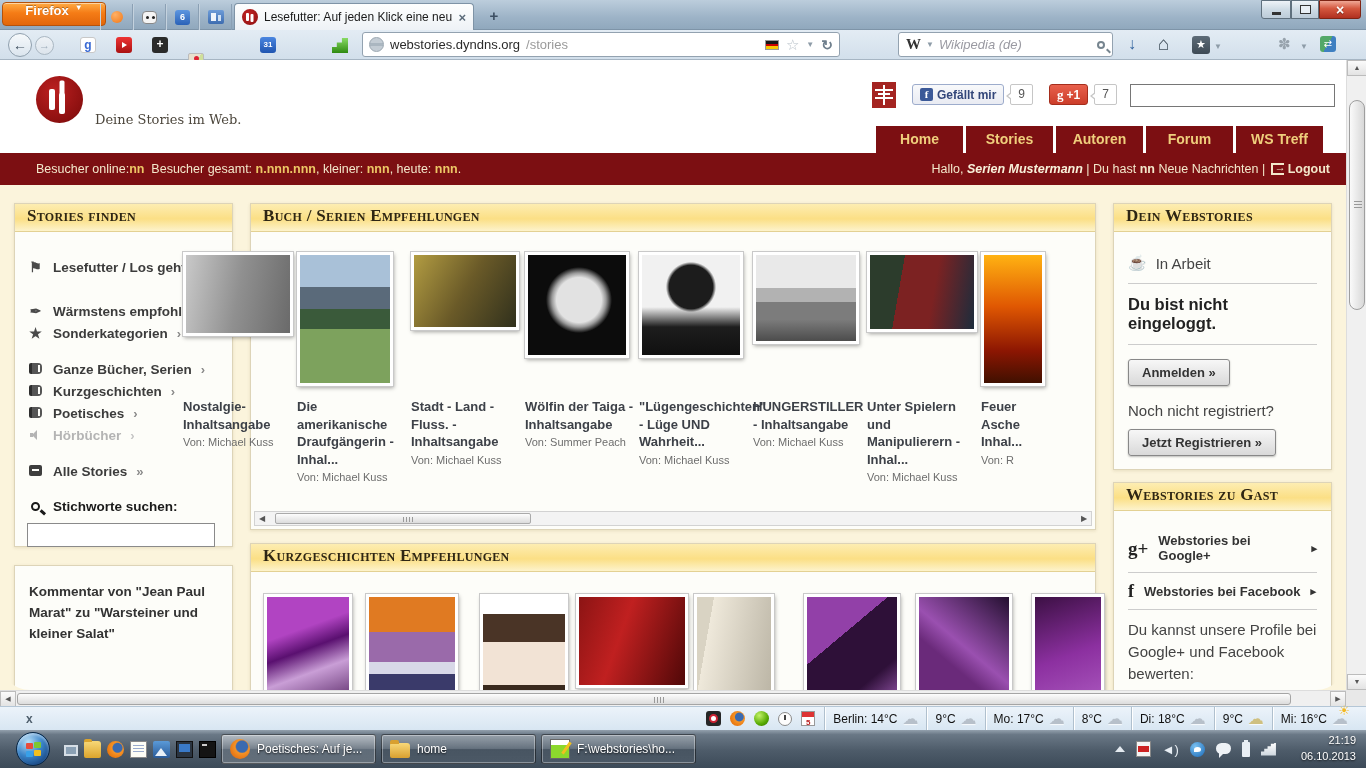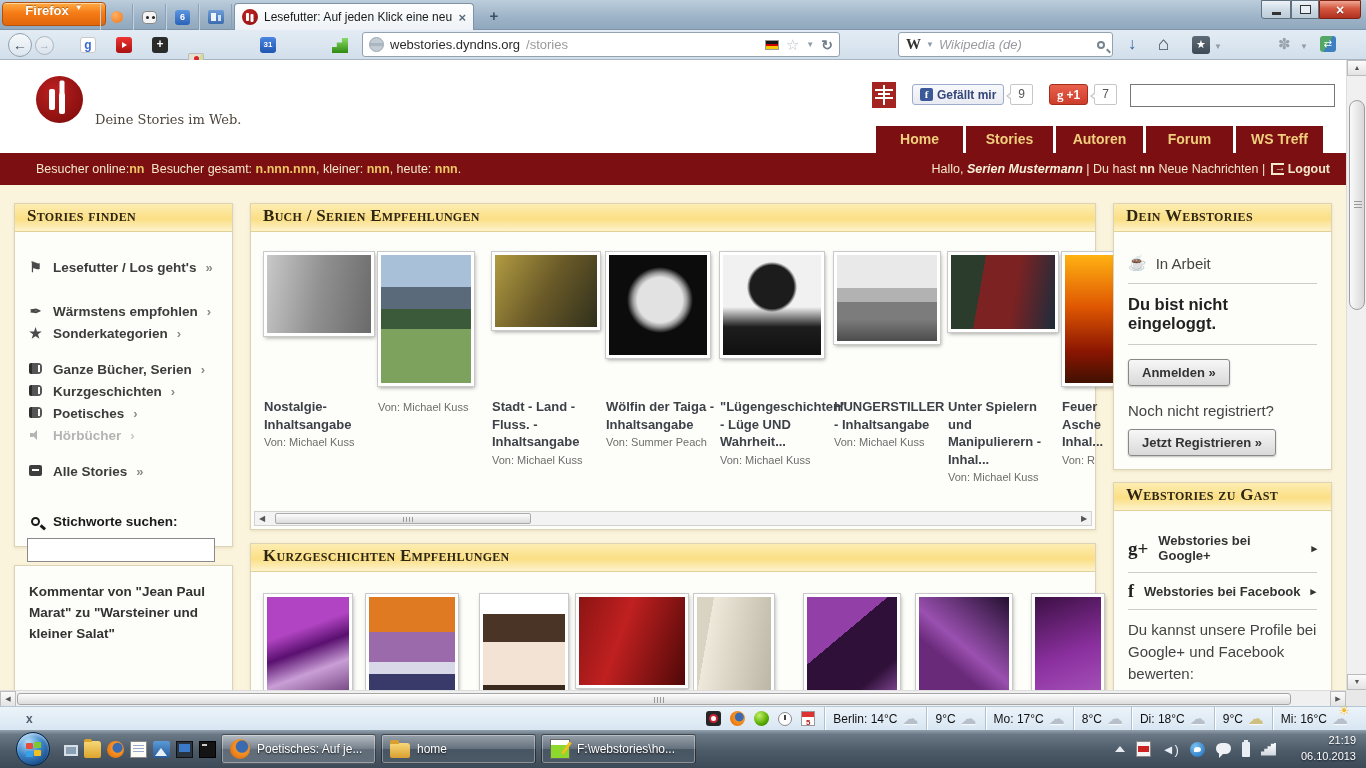--- a/index.html
+++ b/index.html
@@ -159,21 +159,21 @@
     color:#f3e8cb;font-size:12.5px;display:flex;align-items:center;padding:0 16px 0 36px;}
   .vb-right{margin-left:auto;display:flex;align-items:center;}
   .vb-num{font-weight:bold;color:#edc766;}
   .vb-name{font-weight:bold;font-style:italic;color:#f8f1da;}
   .icon-logout{display:inline-block;width:13px;height:12px;border:2px solid #f3e8cb;border-right:none;
     position:relative;margin:0 4px 0 2px;}
   .icon-logout::after{content:"→";position:absolute;left:2px;top:-4px;font-size:11px;color:#f3e8cb;}
   .vb-bold{font-weight:bold;}
 
   
-  .page-body{position:absolute;left:0;top:125px;width:1346px;height:505px;overflow:hidden;}
+  .page-body{position:absolute;left:0;top:125px;width:1346px;height:505px;overflow:hidden;border-radius:30px;}
   .panel{position:absolute;background:#fdfdf9;border:1px solid #ddd4b8;box-shadow:0 1px 3px rgba(120,100,40,.15);}
   .panel-h{height:28px;background:linear-gradient(#fdedb2,#fbdf85 55%,#fdf3cc);
     border-bottom:1px solid #e3d193;font-family:"Liberation Serif",serif;font-variant:small-caps;
     font-weight:bold;font-size:17px;color:#2e2614;padding:2px 0 0 12px;letter-spacing:.3px;}
 
   
   .sb-item{display:flex;align-items:center;gap:9px;padding:0 12px;font-size:13.5px;font-weight:bold;
     color:#3c3c3c;height:22px;}
   .sb-arrow{color:#8a8a8a;font-size:13px;}
   .sb-item.dis{color:#b4b4b4;}
@@ -188,21 +188,21 @@
   .ic-spk::before{content:"";position:absolute;left:0;top:3px;width:3px;height:4px;background:#b4b4b4;}
   .ic-spk::after{content:"";position:absolute;left:2px;top:0;border-right:5px solid #b4b4b4;
     border-top:5px solid transparent;border-bottom:5px solid transparent;}
   .ic-mag{display:inline-block;width:9px;height:9px;border:2px solid #1a1a1a;border-radius:50%;position:relative;}
   .ic-mag::after{content:"";position:absolute;left:7px;top:7px;width:6px;height:2.5px;background:#1a1a1a;
     transform:rotate(42deg);}
   .sb-input{margin:6px 0 0 12px;width:188px;height:24px;border:1px solid #8a8a8a;background:#fff;}
   .comment-text{padding:16px 14px 10px;font-size:13.5px;font-weight:bold;color:#333;line-height:1.55;}
 
   
-  .cards{display:flex;padding:20px 0 0 13px;}
+  .cards{display:flex;padding:20px 0 0 13px;justify-content:flex-end;}
   .card{width:112px;margin-right:2px;flex:none;}
   .thumb-wrap{height:146px;}
   .thumb{border:3px solid #fff;outline:1px solid #c9c9c9;box-shadow:1px 2px 4px rgba(0,0,0,.35);}
   .card-title{font-size:13px;font-weight:bold;color:#3d4148;line-height:1.35;}
   .card-author{font-size:11px;color:#6d6d6d;margin-top:3px;}
   .card:nth-child(8) .card-title{width:50px;}
   .b1{width:110px;height:84px;background:linear-gradient(100deg,#c9c9c9,#909090 50%,#6a6a6a);}
   .b2{width:96px;height:134px;background:linear-gradient(#a9c1d8 0 25%,#5a6a7a 25% 42%,#3a5a3a 42% 58%,#7da25d 58%);}
   .b3{width:108px;height:78px;background:linear-gradient(120deg,#b29c42,#6a5a28 50%,#30301c);}
   .b4{width:104px;height:106px;background:radial-gradient(circle at 52% 45%,#e2e2e2 0 30%,#9a9a9a 36%,#0c0c0c 44%),#0a0a0a;}
@@ -512,21 +512,21 @@
           <div class="sb-item dis">
             <span class="sbicon"><span class="ic-spk"></span></span>
             <span>Hörbücher</span>
             <span class="sb-arrow">›</span>
           </div>
           <div class="sb-item" style="margin-top:14px;">
             <span class="sbicon"><span class="ic-box"></span></span>
             <span>Alle Stories</span>
             <span class="sb-arrow">»</span>
           </div>
-          <div class="sb-item" style="margin-top:28px;">
+          <div class="sb-item" style="margin-top:13px;">
             <span class="sbicon"><span class="ic-mag"></span></span>
             <span style="color:#1a1a1a;">Stichworte suchen:</span>
           </div>
           <input class="sb-input" style="">
         </div>
 
         <div class="panel" style="left:14px;top:380px;width:219px;height:150px;">
           <div class="comment-text">Kommentar von "Jean Paul Marat" zu "Warsteiner und kleiner Salat"</div>
 
         </div>
@@ -538,20 +538,21 @@
               <div class="thumb-wrap">
                   <div class="thumb b1"></div>
                 </div>
               <div class="card-title">Nostalgie-Inhaltsangabe</div>
               <div class="card-author">Von: Michael Kuss</div>
             </div>
             <div class="card">
               <div class="thumb-wrap">
                   <div class="thumb b2"></div>
                 </div>
+              <div class="card-title">Die amerikanische Draufgängerin - Inhal...</div>
               <div class="card-author">Von: Michael Kuss</div>
             </div>
             <div class="card">
               <div class="thumb-wrap">
                   <div class="thumb b3"></div>
                 </div>
               <div class="card-title">Stadt - Land - Fluss. - Inhaltsangabe</div>
               <div class="card-author">Von: Michael Kuss</div>
             </div>
             <div class="card">

